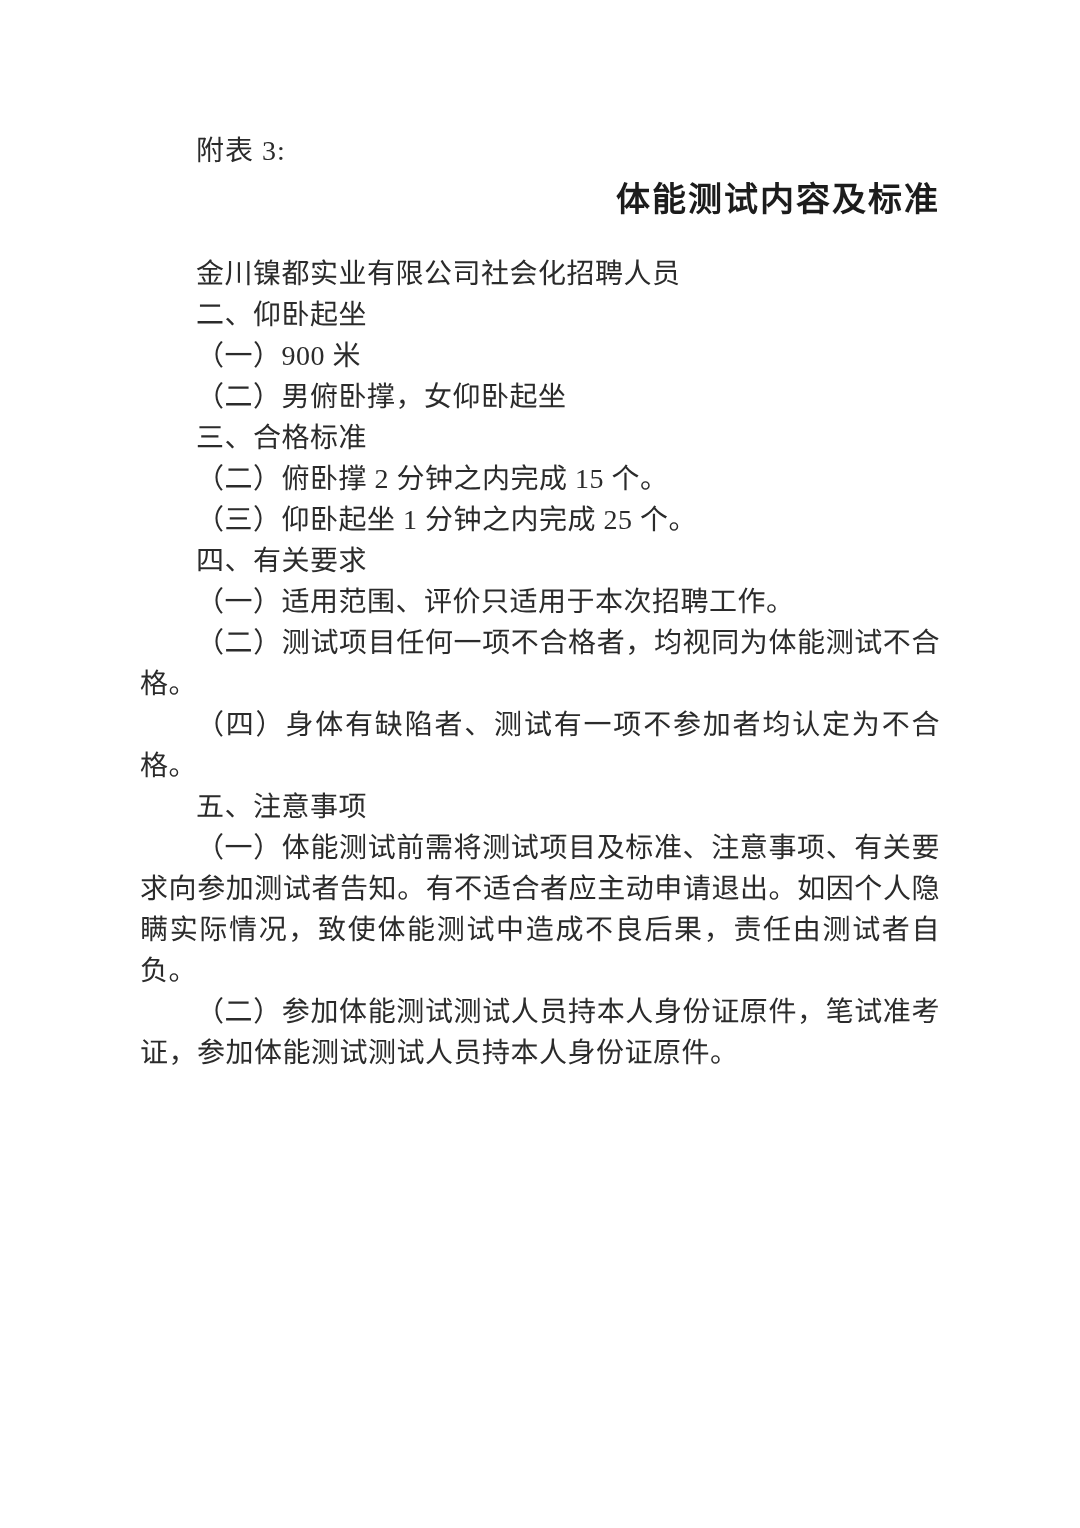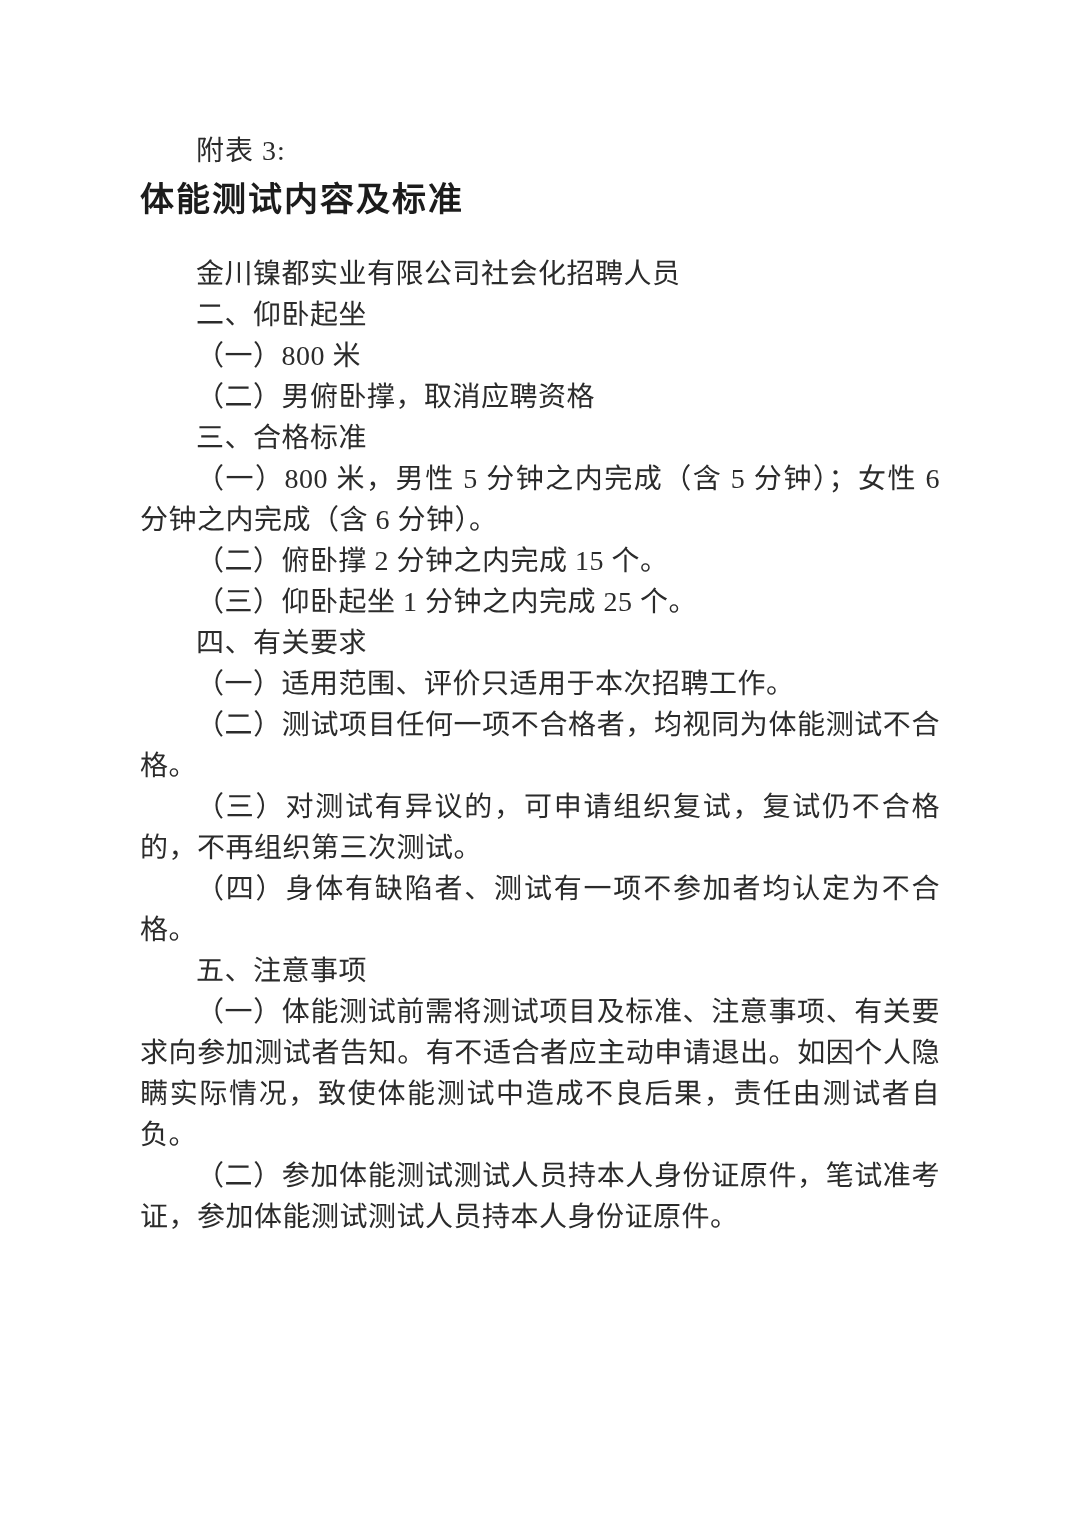--- a/index.html
+++ b/index.html
@@ -23,21 +23,21 @@
     font-size: 28px;
     line-height: 41px;
     text-indent: 2em;
     letter-spacing: 1px;
   }
   .doc-title {
     margin: 6px 0 30px 0;
     font-size: 34px;
     line-height: 46px;
     font-weight: bold;
-    text-align: left;
+    text-align: right;
     letter-spacing: 2px;
     color: #1c1c1c;
   }
   .doc-body {
     margin: 0;
   }
   .para {
     margin: 0;
     font-size: 28px;
     line-height: 41px;
@@ -51,28 +51,26 @@
 <body>
 
 <div class="page">
   <p class="annotation">附表 3:</p>
 
   <h1 class="doc-title">体能测试内容及标准</h1>
 
   <div class="doc-body">
       <p class="para">金川镍都实业有限公司社会化招聘人员</p>
       <p class="para">二、仰卧起坐</p>
-      <p class="para">（一）800 米</p>
-      <p class="para">（二）男俯卧撑，取消应聘资格</p>
+      <p class="para">（一）900 米</p>
+      <p class="para">（二）男俯卧撑，女仰卧起坐</p>
       <p class="para">三、合格标准</p>
-      <p class="para">（一）800 米，男性 5 分钟之内完成（含 5 分钟）；女性 6 分钟之内完成（含 6 分钟）。</p>
       <p class="para">（二）俯卧撑 2 分钟之内完成 15 个。</p>
       <p class="para">（三）仰卧起坐 1 分钟之内完成 25 个。</p>
       <p class="para">四、有关要求</p>
       <p class="para">（一）适用范围、评价只适用于本次招聘工作。</p>
       <p class="para">（二）测试项目任何一项不合格者，均视同为体能测试不合格。</p>
-      <p class="para">（三）对测试有异议的，可申请组织复试，复试仍不合格的，不再组织第三次测试。</p>
       <p class="para">（四）身体有缺陷者、测试有一项不参加者均认定为不合格。</p>
       <p class="para">五、注意事项</p>
       <p class="para">（一）体能测试前需将测试项目及标准、注意事项、有关要求向参加测试者告知。有不适合者应主动申请退出。如因个人隐瞒实际情况，致使体能测试中造成不良后果，责任由测试者自负。</p>
       <p class="para">（二）参加体能测试测试人员持本人身份证原件，笔试准考证，参加体能测试测试人员持本人身份证原件。</p>
     </div>
 </div>
 
 </body></html>

